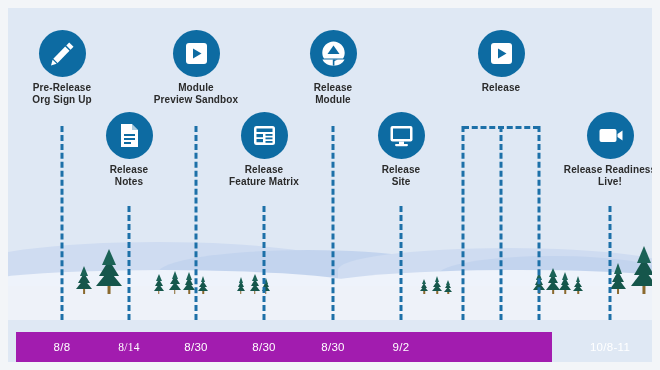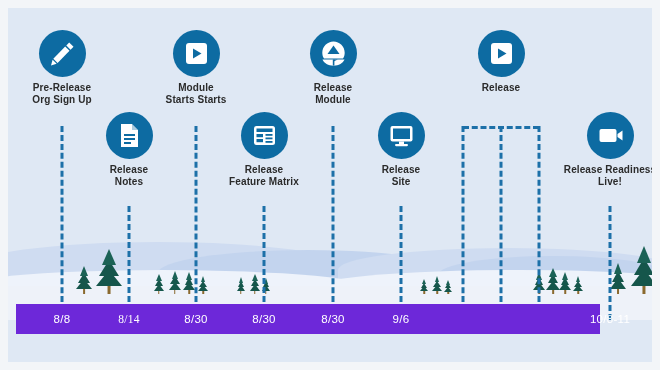--- a/index.html
+++ b/index.html
@@ -37,22 +37,22 @@
     position:absolute;left:50%;transform:translateX(-50%);
     width:0;height:0;border-left-style:solid;border-right-style:solid;
     border-left-color:transparent;border-right-color:transparent;
   }
   .trunk{
     position:absolute;left:50%;transform:translateX(-50%);
     bottom:0;background:#8a6a2f;
   }
   
   #datebar{
-    position:absolute;left:8px;bottom:28px;width:584px;height:30px;
-    background:#6d28d9;
+    position:absolute;left:8px;bottom:0;width:536px;height:30px;
+    background:#a21caf;
   }
   .date{
     position:absolute;top:0;height:30px;line-height:30px;
     color:#ffffff;font-size:11.5px;letter-spacing:.3px;
     text-align:center;transform:translateX(-50%);
     white-space:nowrap;
   }
   
   .vline{
     position:absolute;width:0;
@@ -258,21 +258,21 @@
         </div>
         <div class="marker" style="left: 188px; top: 22px;">
           <div class="circle">
             <svg width="47" height="47" viewBox="0 0 47 47">
               <rect x="13" y="13" width="21" height="21" rx="3" fill="#fff"></rect>
               <path d="M20 18.5l8.5 5-8.5 5z" fill="#0d6ba2"></path>
             </svg>
           </div>
           <div class="mlabel">
             <div>Module</div>
-            <div>Starts Starts</div>
+            <div>Preview Sandbox</div>
           </div>
         </div>
         <div class="marker" style="left: 256px; top: 104px;">
           <div class="circle">
             <svg width="47" height="47" viewBox="0 0 47 47">
               <rect x="13" y="14" width="21" height="19" rx="2.5" fill="#fff"></rect>
               <rect x="15.5" y="16.5" width="16" height="3.5" fill="#0d6ba2"></rect>
               <rect x="15.5" y="22" width="6.5" height="3.2" fill="#0d6ba2"></rect>
               <rect x="15.5" y="27" width="6.5" height="3.2" fill="#0d6ba2"></rect>
               <rect x="24.5" y="22" width="7" height="1.8" fill="#0d6ba2"></rect>
@@ -340,18 +340,18 @@
           </div>
         </div>
       </div>
 
     <div id="datebar">
         <div class="date" style="left: 46px;">8/8</div>
         <div class="date" style="left: 113px; font-family: Liberation Serif, serif;">8/14</div>
         <div class="date" style="left: 180px;">8/30</div>
         <div class="date" style="left: 248px;">8/30</div>
         <div class="date" style="left: 317px;">8/30</div>
-        <div class="date" style="left: 385px;">9/6</div>
+        <div class="date" style="left: 385px;">9/2</div>
         <div class="date" style="left: 594px;">10/8-11</div>
       </div>
 
   </div>
 </div>
 
 </body></html>

